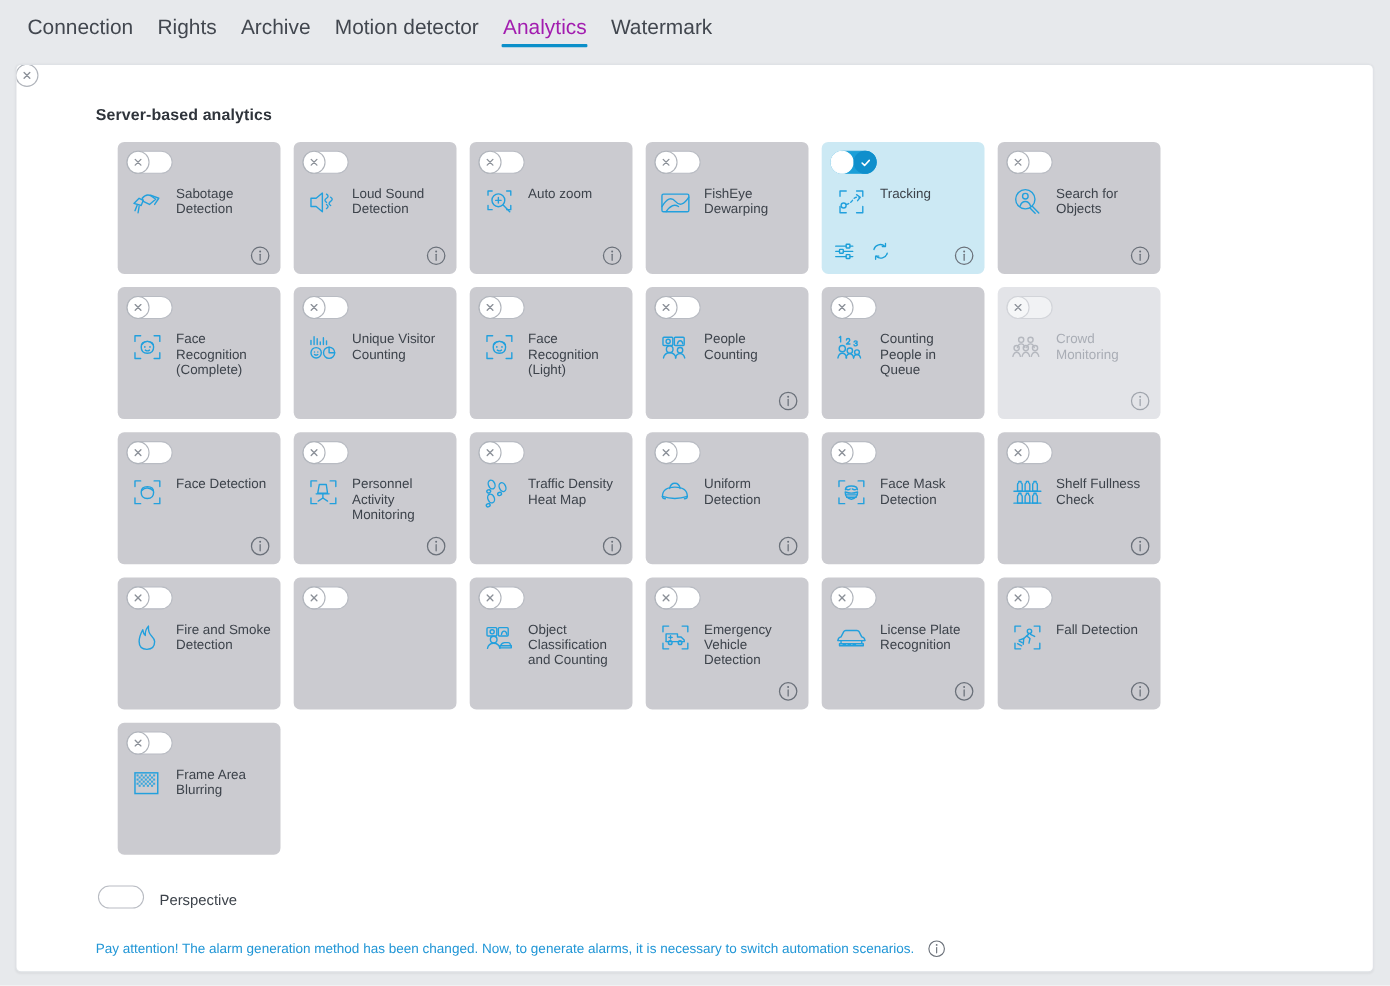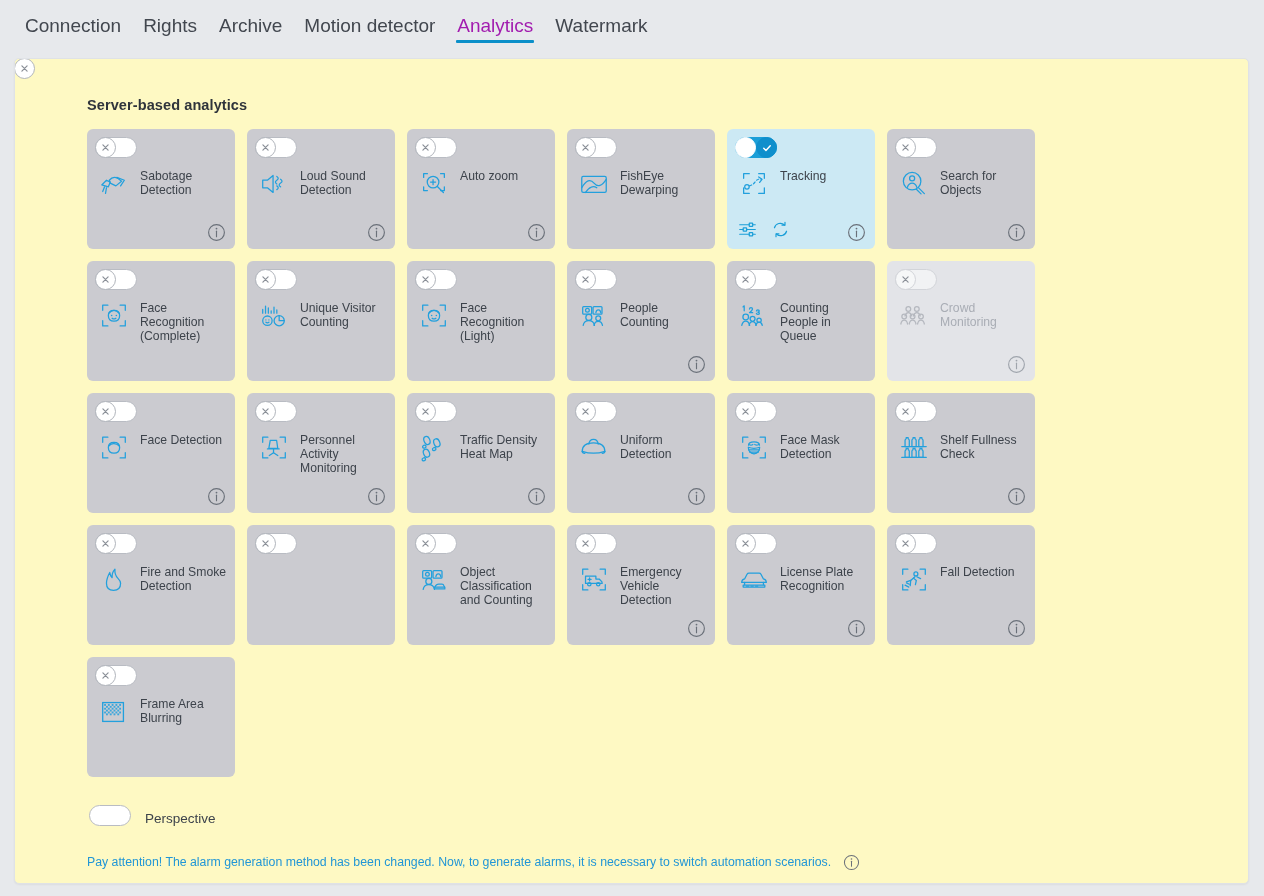--- a/index.html
+++ b/index.html
@@ -30,38 +30,39 @@
   .tab.active{color:#a21caf;}
   .tab.active::after{
     content:"";
     position:absolute;left:10px;right:10px;bottom:0;
     height:3px;background:#0b8fc9;border-radius:1px;
   }
   
   .panel{
     position:absolute;
     left:14px;top:58px;right:15px;bottom:12px;
-    background:#fef9c3;
+    background:#ffffff;
     border:1px solid #dfe2e6;
     border-radius:5px;
     box-shadow:0 1px 2px rgba(0,0,0,.05);
     box-sizing:border-box;
     overflow:hidden;
   }
   .panel-inner{padding:38px 0 0 72px;}
   .section-title{
     font-size:14.5px;font-weight:bold;color:#2f343b;
     margin:0 0 16px 0;letter-spacing:.1px;
   }
   
   .grid{
     display:grid;
     grid-template-columns:repeat(6,148px);
     gap:12px 12px;
     width:1136px;
+    margin-left:20px;
   }
   .card{
     position:relative;
     height:120px;
     background:#cbcbd0;
     border-radius:6px;
     box-sizing:border-box;
     padding:10px;
     cursor:pointer;
   }

